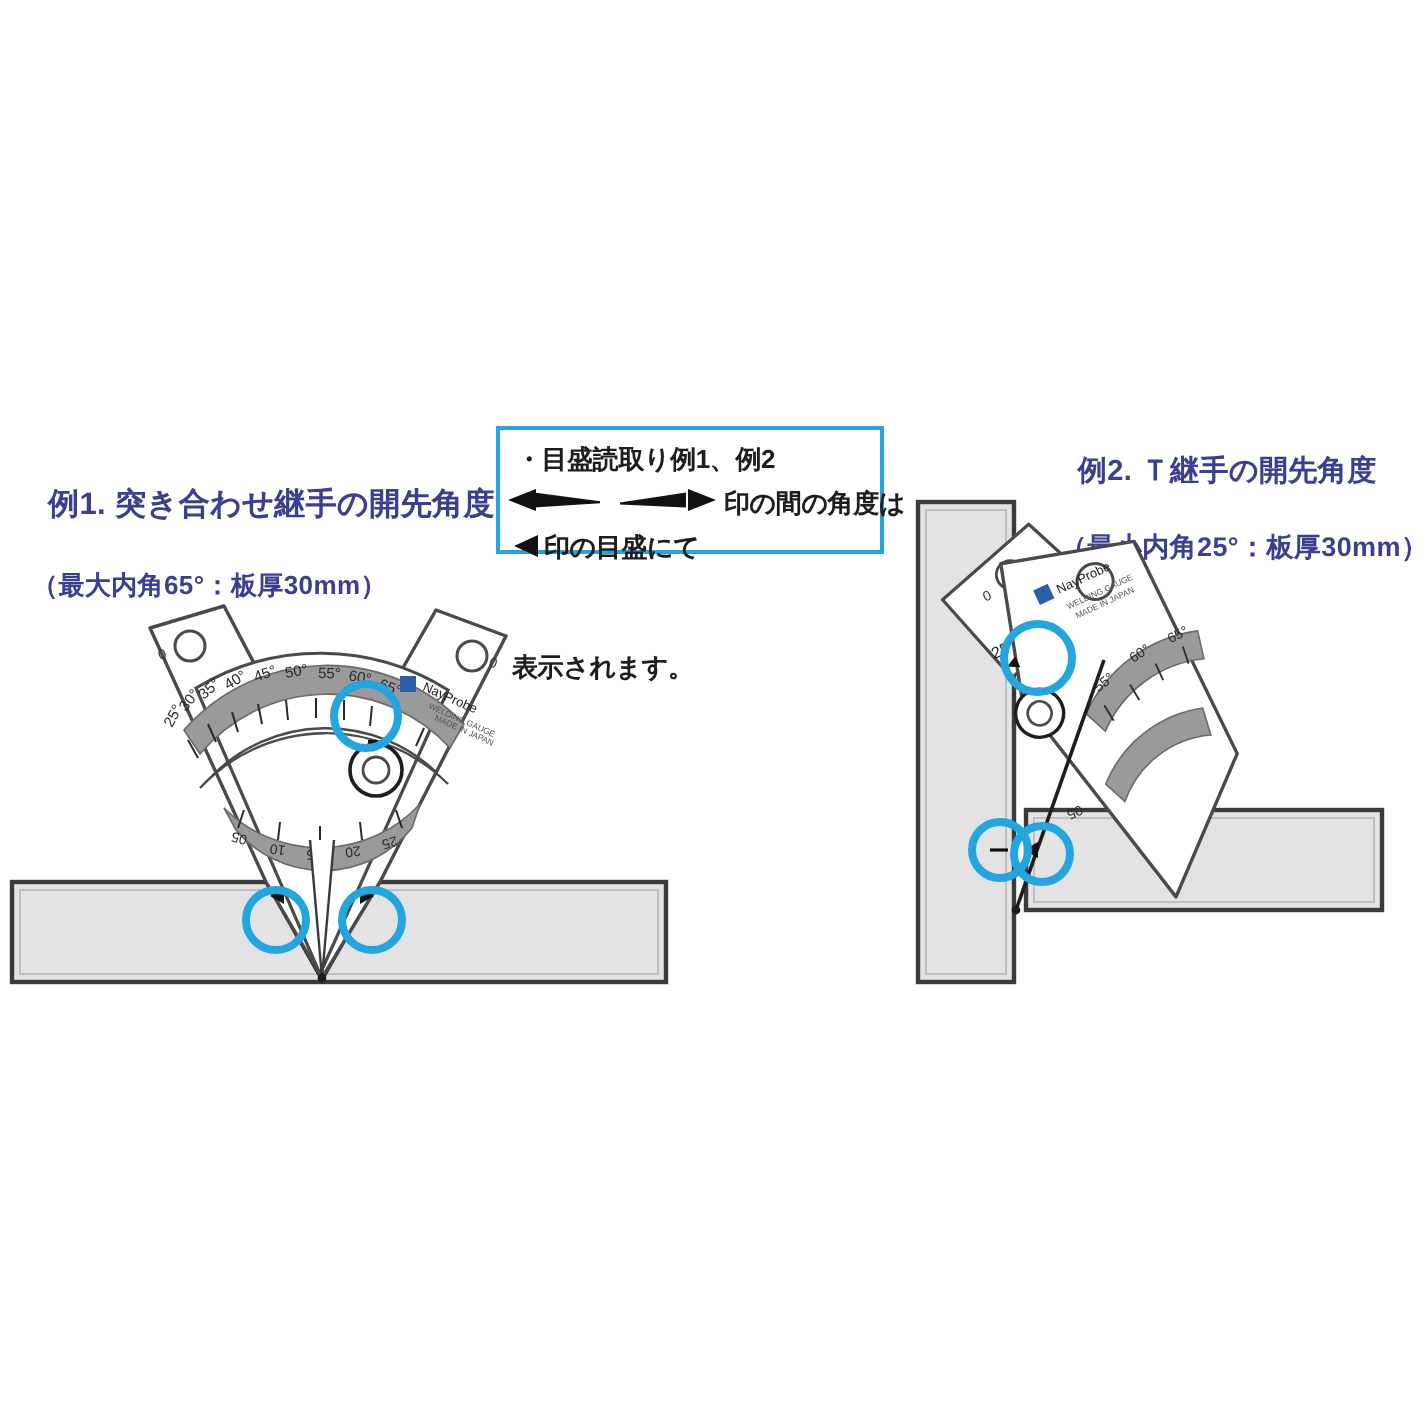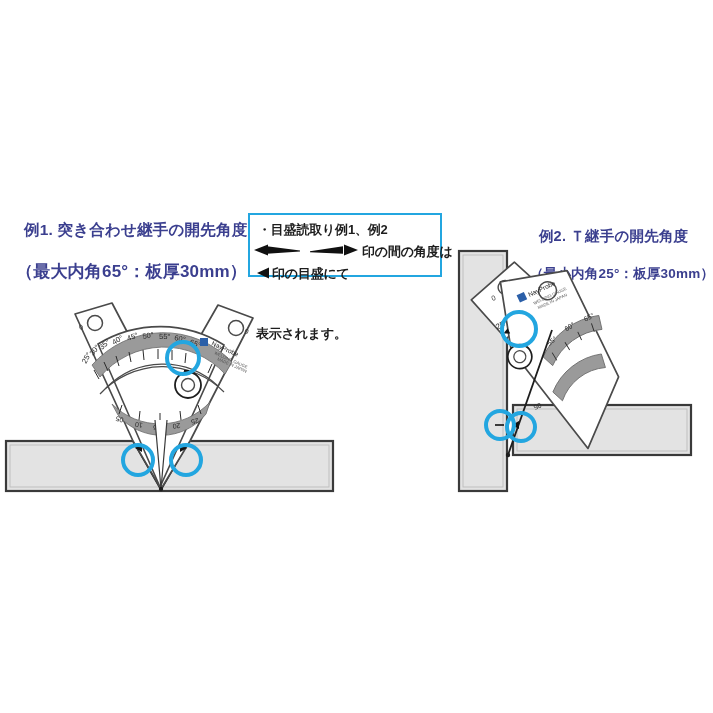--- a/index.html
+++ b/index.html
@@ -13,23 +13,23 @@
   #stage{position:absolute;left:0;top:0;width:713px;height:713px;}
 
   .heading{
     position:absolute;
     color:#3b3f8f;
     font-weight:700;
     line-height:1.32;
     white-space:pre;
     letter-spacing:.2px;
   }
-  #heading-left{left:6px;top:200px;font-size:15.5px;}
+  #heading-left{left:6px;top:223px;font-size:15.5px;}
   #heading-right{left:522px;top:208px;font-size:14.5px;}
-  .heading .l2{display:block;padding-left:10px;font-size:17px;}
+  .heading .l2{display:block;padding-left:10px;font-size:13px;}
   #heading-right .l2{padding-left:8px;font-size:13.5px;}
 
   #callout{
     position:absolute;
     left:248px;top:213px;
     width:194px;height:64px;
     border:2.5px solid #23a6e0;
     background:#ffffff;
     box-sizing:border-box;
   }

